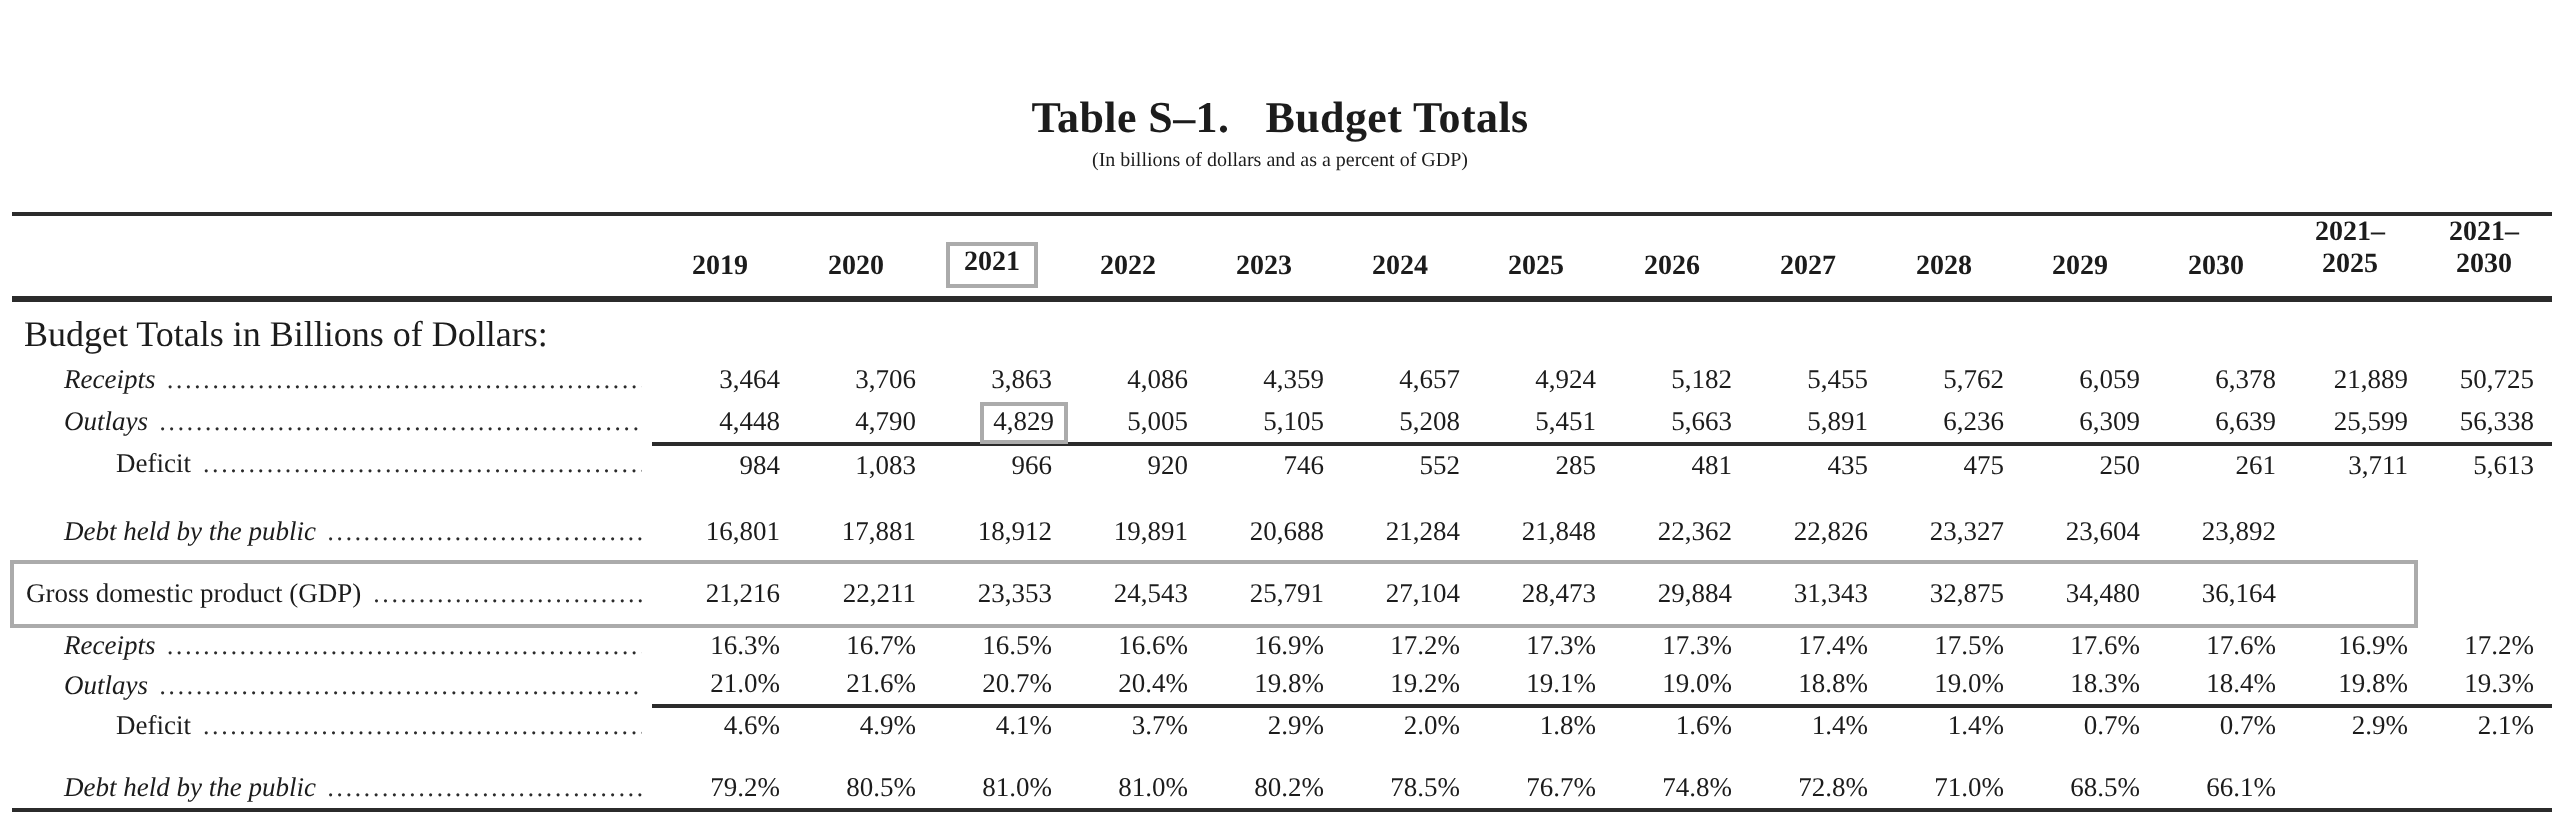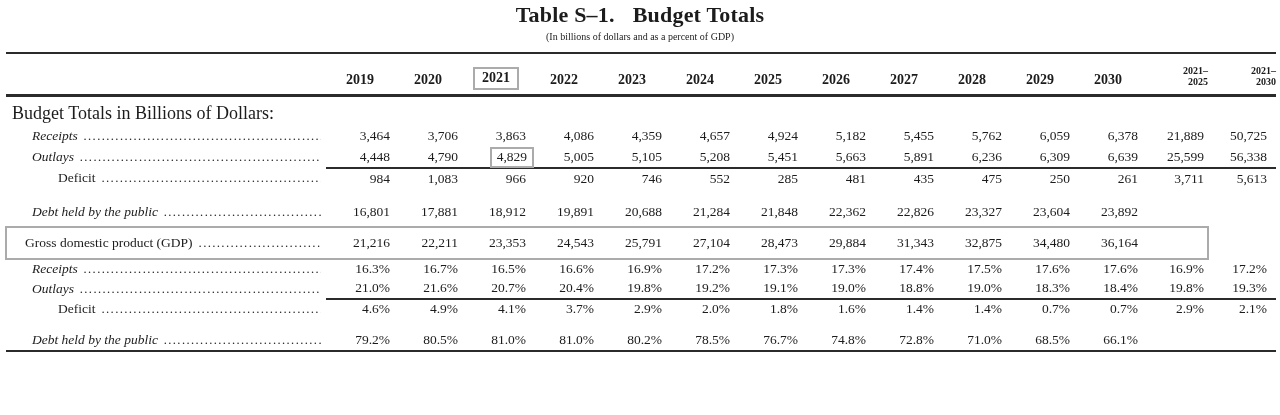--- a/index.html
+++ b/index.html
@@ -10,21 +10,21 @@
   *{ box-sizing:border-box; margin:0; padding:0; }
   html,body{ background:#ffffff; }
   body{
     width:1280px; height:415px; overflow:hidden;
     font-family:"Liberation Serif","DejaVu Serif",serif;
     color:var(--text);
   }
   .page{ position:relative; width:1280px; height:415px; }
 
   
-  .title-block{ height:52px; text-align:center; padding-top:2px; }
+  .title-block{ height:62px; text-align:center; padding-top:2px;margin-top:44px; }
   .tbl-title{ font-size:22px; font-weight:bold; letter-spacing:.2px; }
   .tbl-title .pref{ margin-right:18px; }
   .tbl-subtitle{ font-size:10px; margin-top:3px; }
 
   
   table.budget{
     margin-left:5px; width:1270px;
     border-collapse:collapse; table-layout:fixed;
     border-top:2px solid var(--rule);
     border-bottom:2.5px solid var(--rule);
@@ -38,21 +38,21 @@
   thead th{ font-weight:bold; vertical-align:bottom; }
   tr.band-totals{ height:28px; }
   tr.band-totals .totals-head{
     font-size:15px; text-align:center; padding-bottom:3px;
     border-bottom:2px solid var(--rule);
   }
   tr.band-years{ height:42px; }
   tr.band-years th{ border-bottom:3px solid var(--rule); padding-bottom:6px; }
   tr.band-years th.year-col{ font-size:14px; text-align:center; }
   tr.band-years th.trange{
-    font-size:10px; text-align:right; line-height:1.15; white-space:pre-line;
+    font-size:14px; text-align:center; line-height:1.15; white-space:pre-line;
   }
 
   
   .hl-box{
     display:inline-block; border:2.5px solid var(--hl);
     padding:1px 7px 2px 7px; margin-bottom:-2px;
   }
   .hl-num{
     display:inline-block; border:2.5px solid var(--hl);
     padding:0 5px 1px 5px; margin:-3px -8px -3px 0;
@@ -63,21 +63,21 @@
     font-weight:normal; font-size:18px;
     padding:6px 0 2px 6px;
   }
   tr.dr{ height:21px; }
   tr.dr.s2{ height:20px; }
   tr.dr td{ vertical-align:middle; }
   td.num{ text-align:right; padding-right:4px; white-space:nowrap; }
   td.num.tcol2{ padding-right:9px; }
 
   td.lbl .lab{ display:flex; align-items:baseline; }
-  td.lbl.ind-0 .lab{ padding-left:18px; }
+  td.lbl.ind-0 .lab{ padding-left:6px; }
   td.lbl.ind-1 .lab{ padding-left:26px;font-style:italic; }
   td.lbl.ind-2 .lab{ padding-left:52px; }
   .leader{
     flex:1; overflow:hidden; white-space:nowrap;
     margin:0 5px 0 6px; height:14px;
   }
   .leader::after{
     content:"..........................................................................................................................................................";
     font-size:13px; letter-spacing:1.3px; color:var(--rule);
   }

